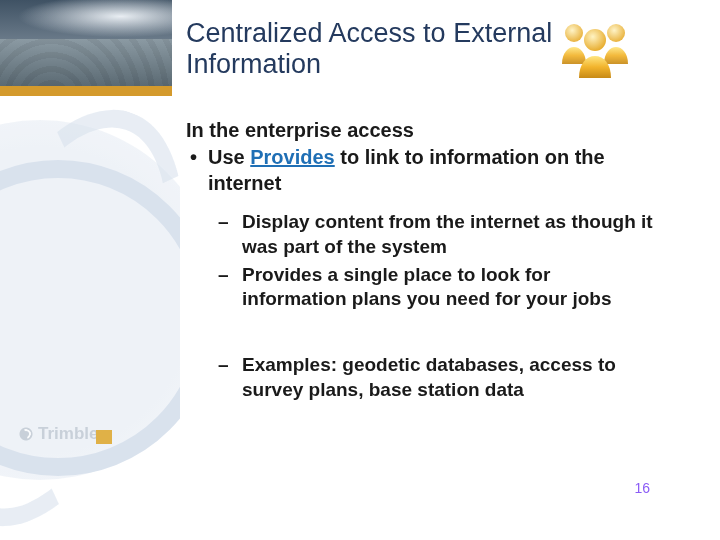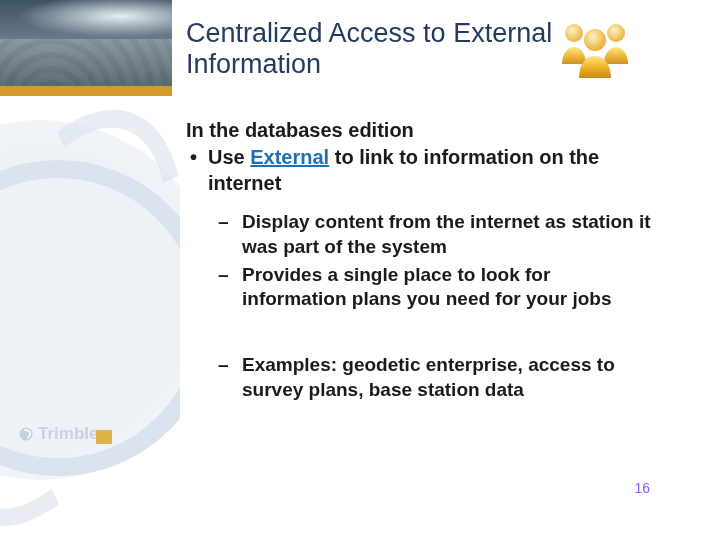--- a/index.html
+++ b/index.html
@@ -216,30 +216,30 @@
       <path d="M48 46c0-11 6-17 12-17s12 6 12 17" fill="url(#gGold)"></path>
     </g>
 
     <g>
       <circle cx="39" cy="22" r="11" fill="url(#gHead)"></circle>
       <path d="M23 60c0-14 7-22 16-22s16 8 16 22" fill="url(#gGold)"></path>
     </g>
   </svg>
 
   <div class="content">
-    <div class="lead">In the databases edition</div>
+    <div class="lead">In the enterprise access</div>
     <div class="bullet-l1">
-      <span>Use </span><span class="link-word">External</span><span> to link to information on the internet</span>
+      <span>Use </span><span class="link-word">Provides</span><span> to link to information on the internet</span>
     </div>
 
     <div class="sub-list">
-      <div class="bullet-l2">Display content from the internet as station it was part of the system</div>
+      <div class="bullet-l2">Display content from the internet as though it was part of the system</div>
       <div class="bullet-l2">Provides a single place to look for information plans you need for your jobs</div>
       <div class="gap"></div>
-      <div class="bullet-l2">Examples: geodetic enterprise, access to survey plans, base station data</div>
+      <div class="bullet-l2">Examples: geodetic databases, access to survey plans, base station data</div>
     </div>
   </div>
 
   <div class="logo">
     <span class="glyph"></span>
     <span>Trimble.</span>
   </div>
   <div class="logo-accent"></div>
 
   <div class="pagenum">16</div>

